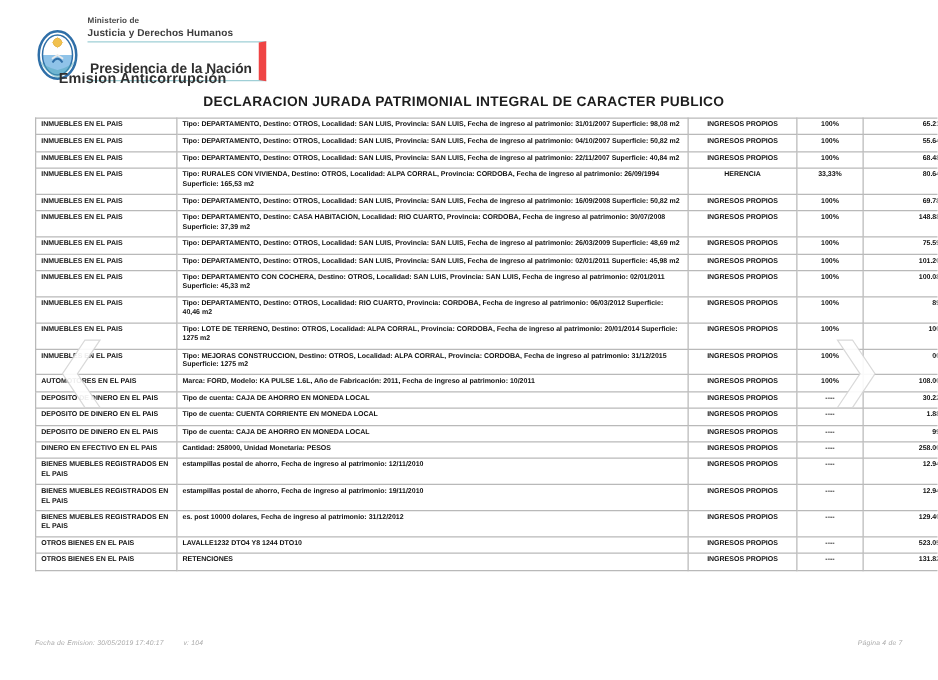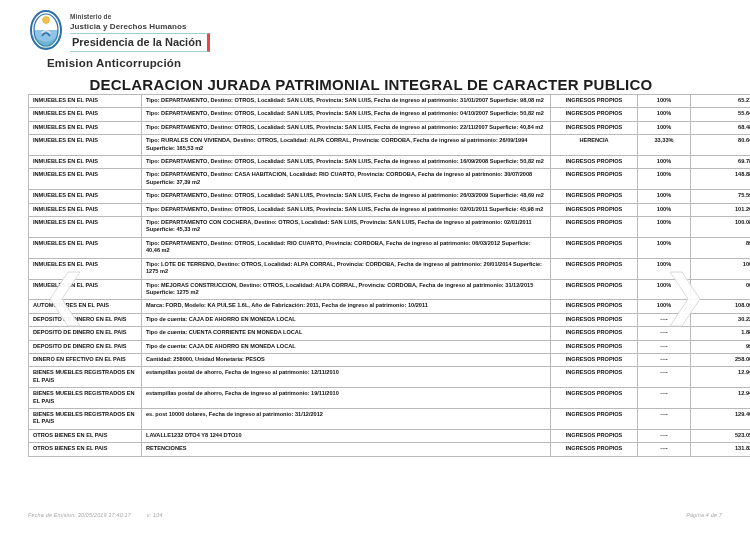--- a/index.html
+++ b/index.html
@@ -21,21 +21,21 @@
     position: absolute;
     left: 0; top: 0;
     width: 750px;
     height: 70px;
   }
   #brand {
     position: absolute;
     left: 28px;
     top: 8px;
     display: flex;
-    align-items: center;
+    align-items: flex-end;
   }
   #crest {
     width: 36px;
     height: 42px;
     flex: 0 0 auto;
     margin-right: 6px;
   }
   #brand-text {
     padding-top: 4px;
   }
@@ -53,43 +53,43 @@
     letter-spacing: .1px;
     line-height: 11px;
   }
   .brand-line3 {
     font-size: 11px;
     font-weight: bold;
     color: #2f2f2f;
     line-height: 15px;
     border-top: 1px solid #9fcfd6;
     border-bottom: 1px solid #9fcfd6;
-    border-right: 3px solid #ef4444;
-    padding: 1px 5px 1px 2px;
+    border-right: 6px solid #ef4444;
+    padding: 14px 5px 1px 2px;
     display: inline-block;
     margin-top: 1px;
   }
   #office-title {
     position: absolute;
     left: 47px;
     top: 57px;
     font-size: 11.5px;
     font-weight: bold;
     color: #2f2f2f;
     letter-spacing: .2px;
   }
 
   
   #doc-title {
     position: absolute;
     left: 0;
     top: 76px;
     width: 742px;
     text-align: center;
-    font-size: 15px;
+    font-size: 11px;
     font-weight: bold;
     color: #1d1d1d;
     letter-spacing: .25px;
   }
 
   
   #table-wrap {
     position: absolute;
     left: 28px;
     top: 94px;

